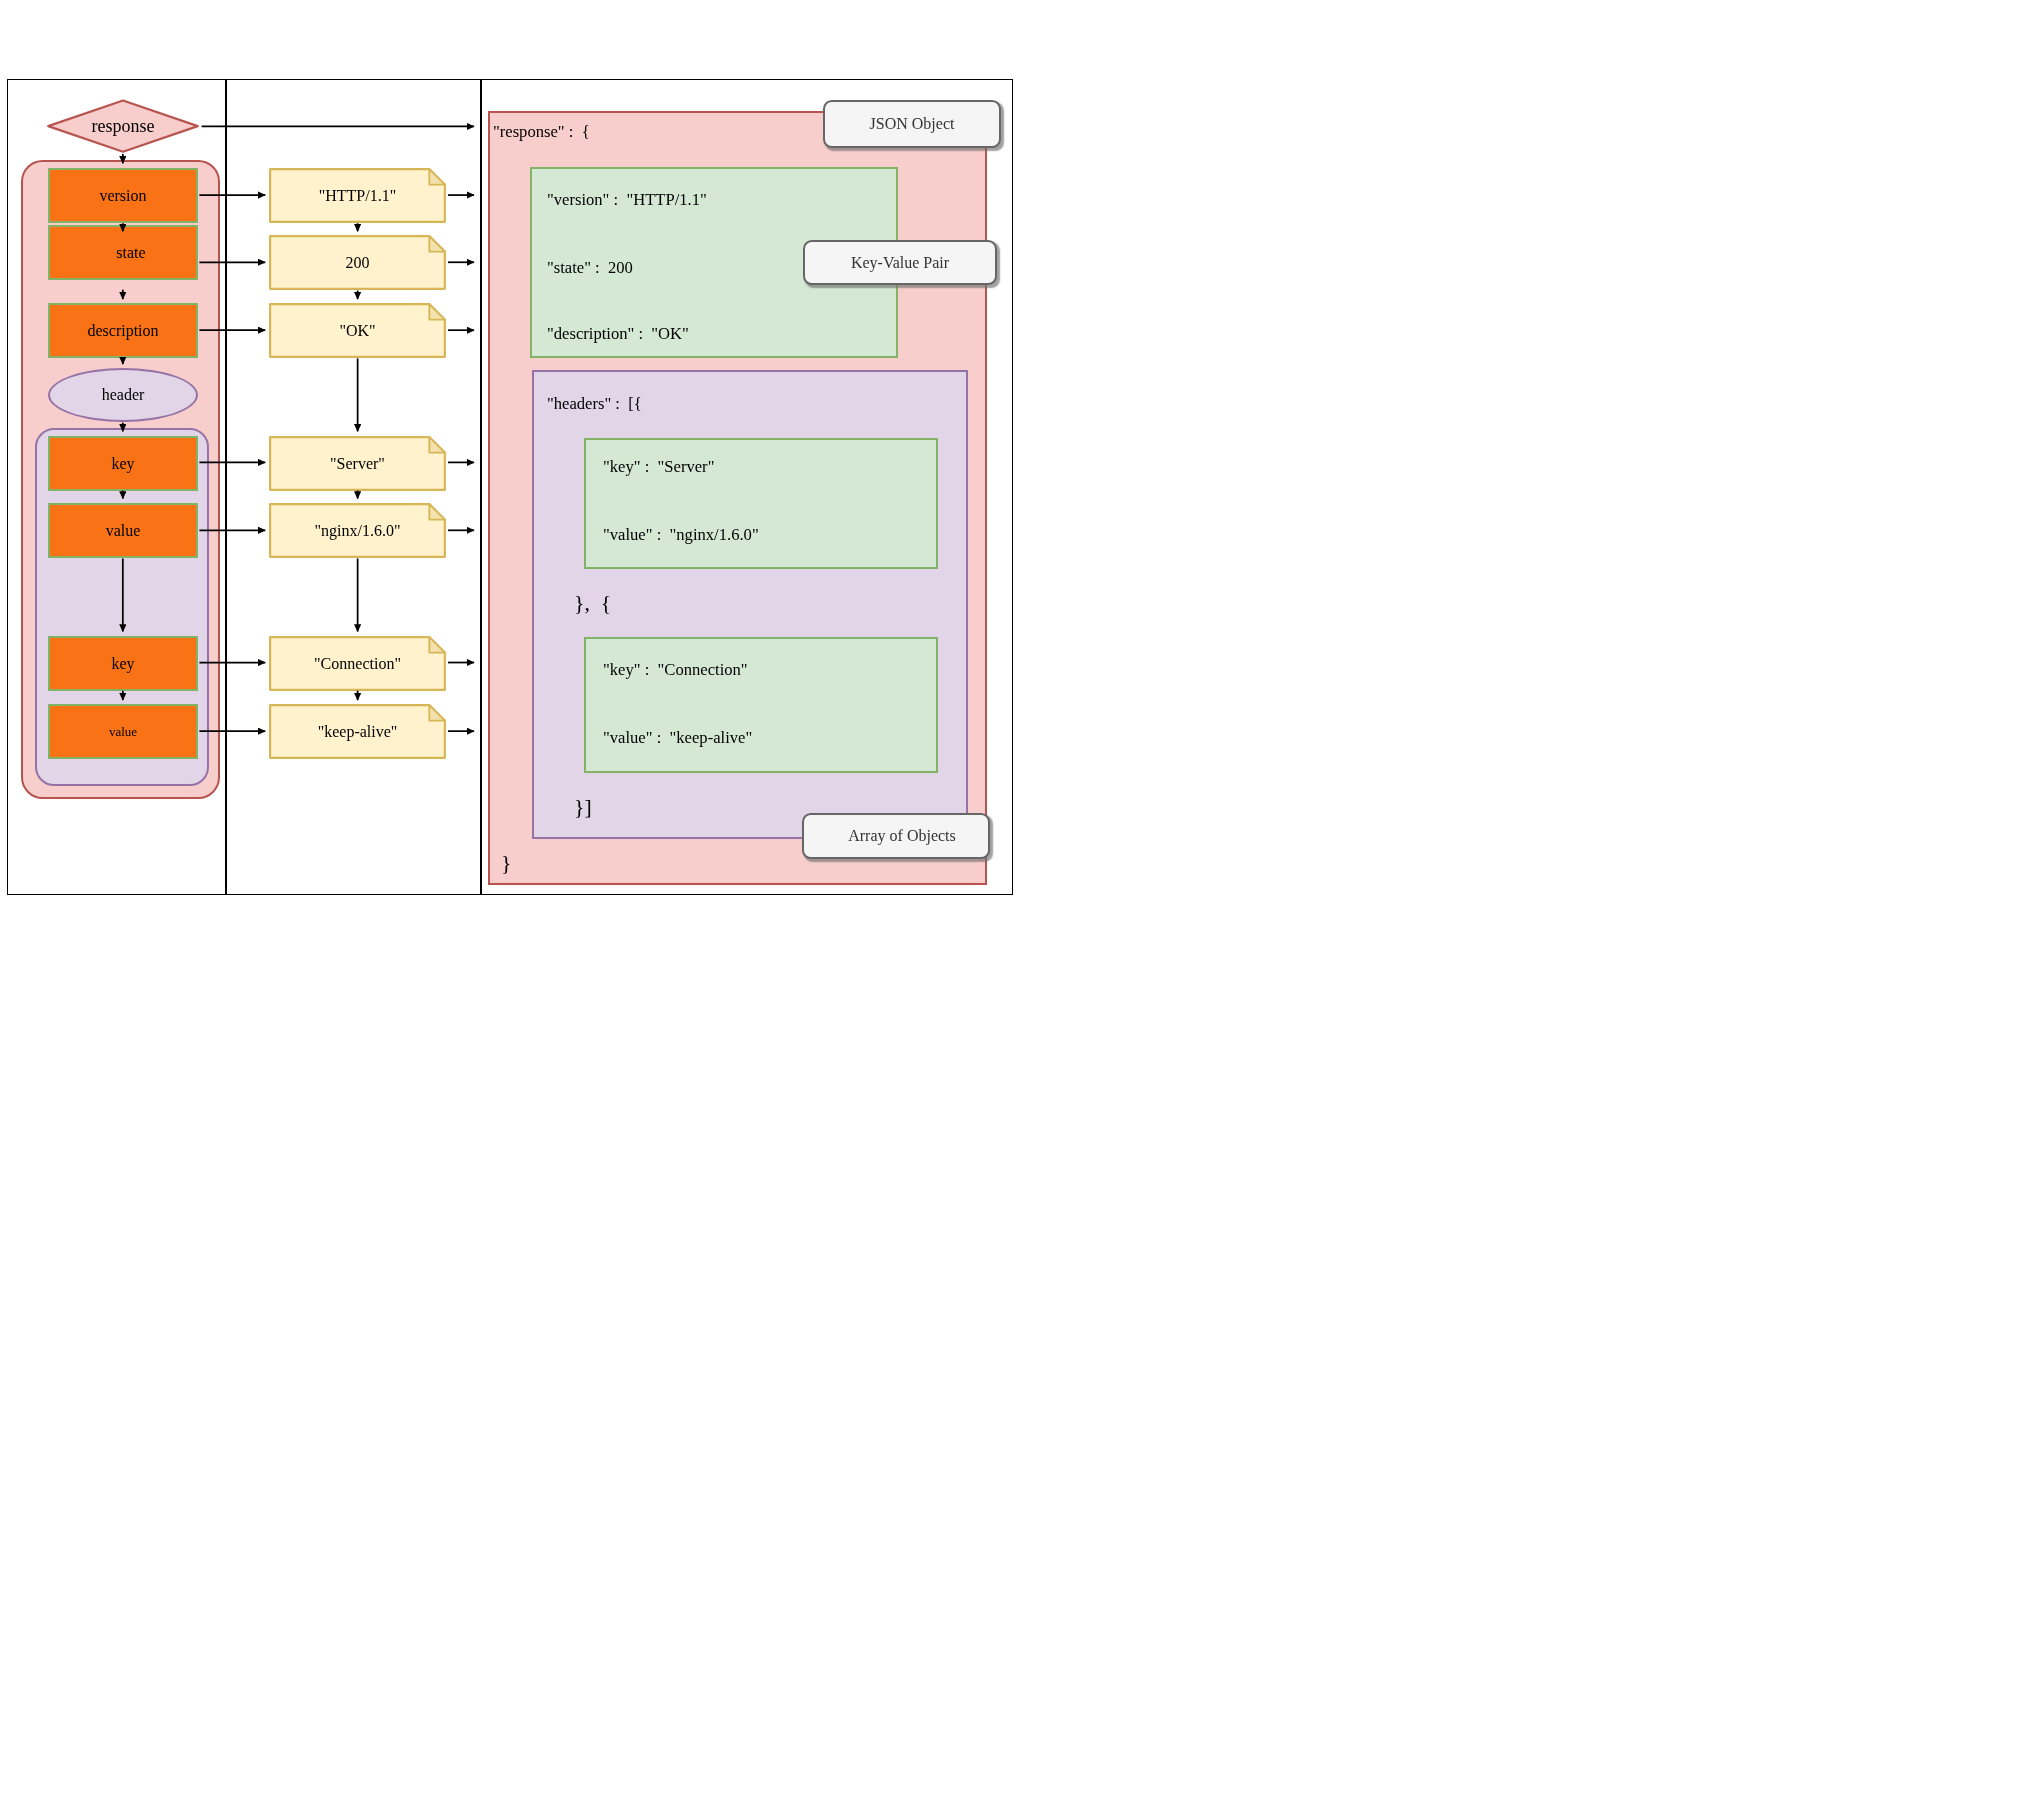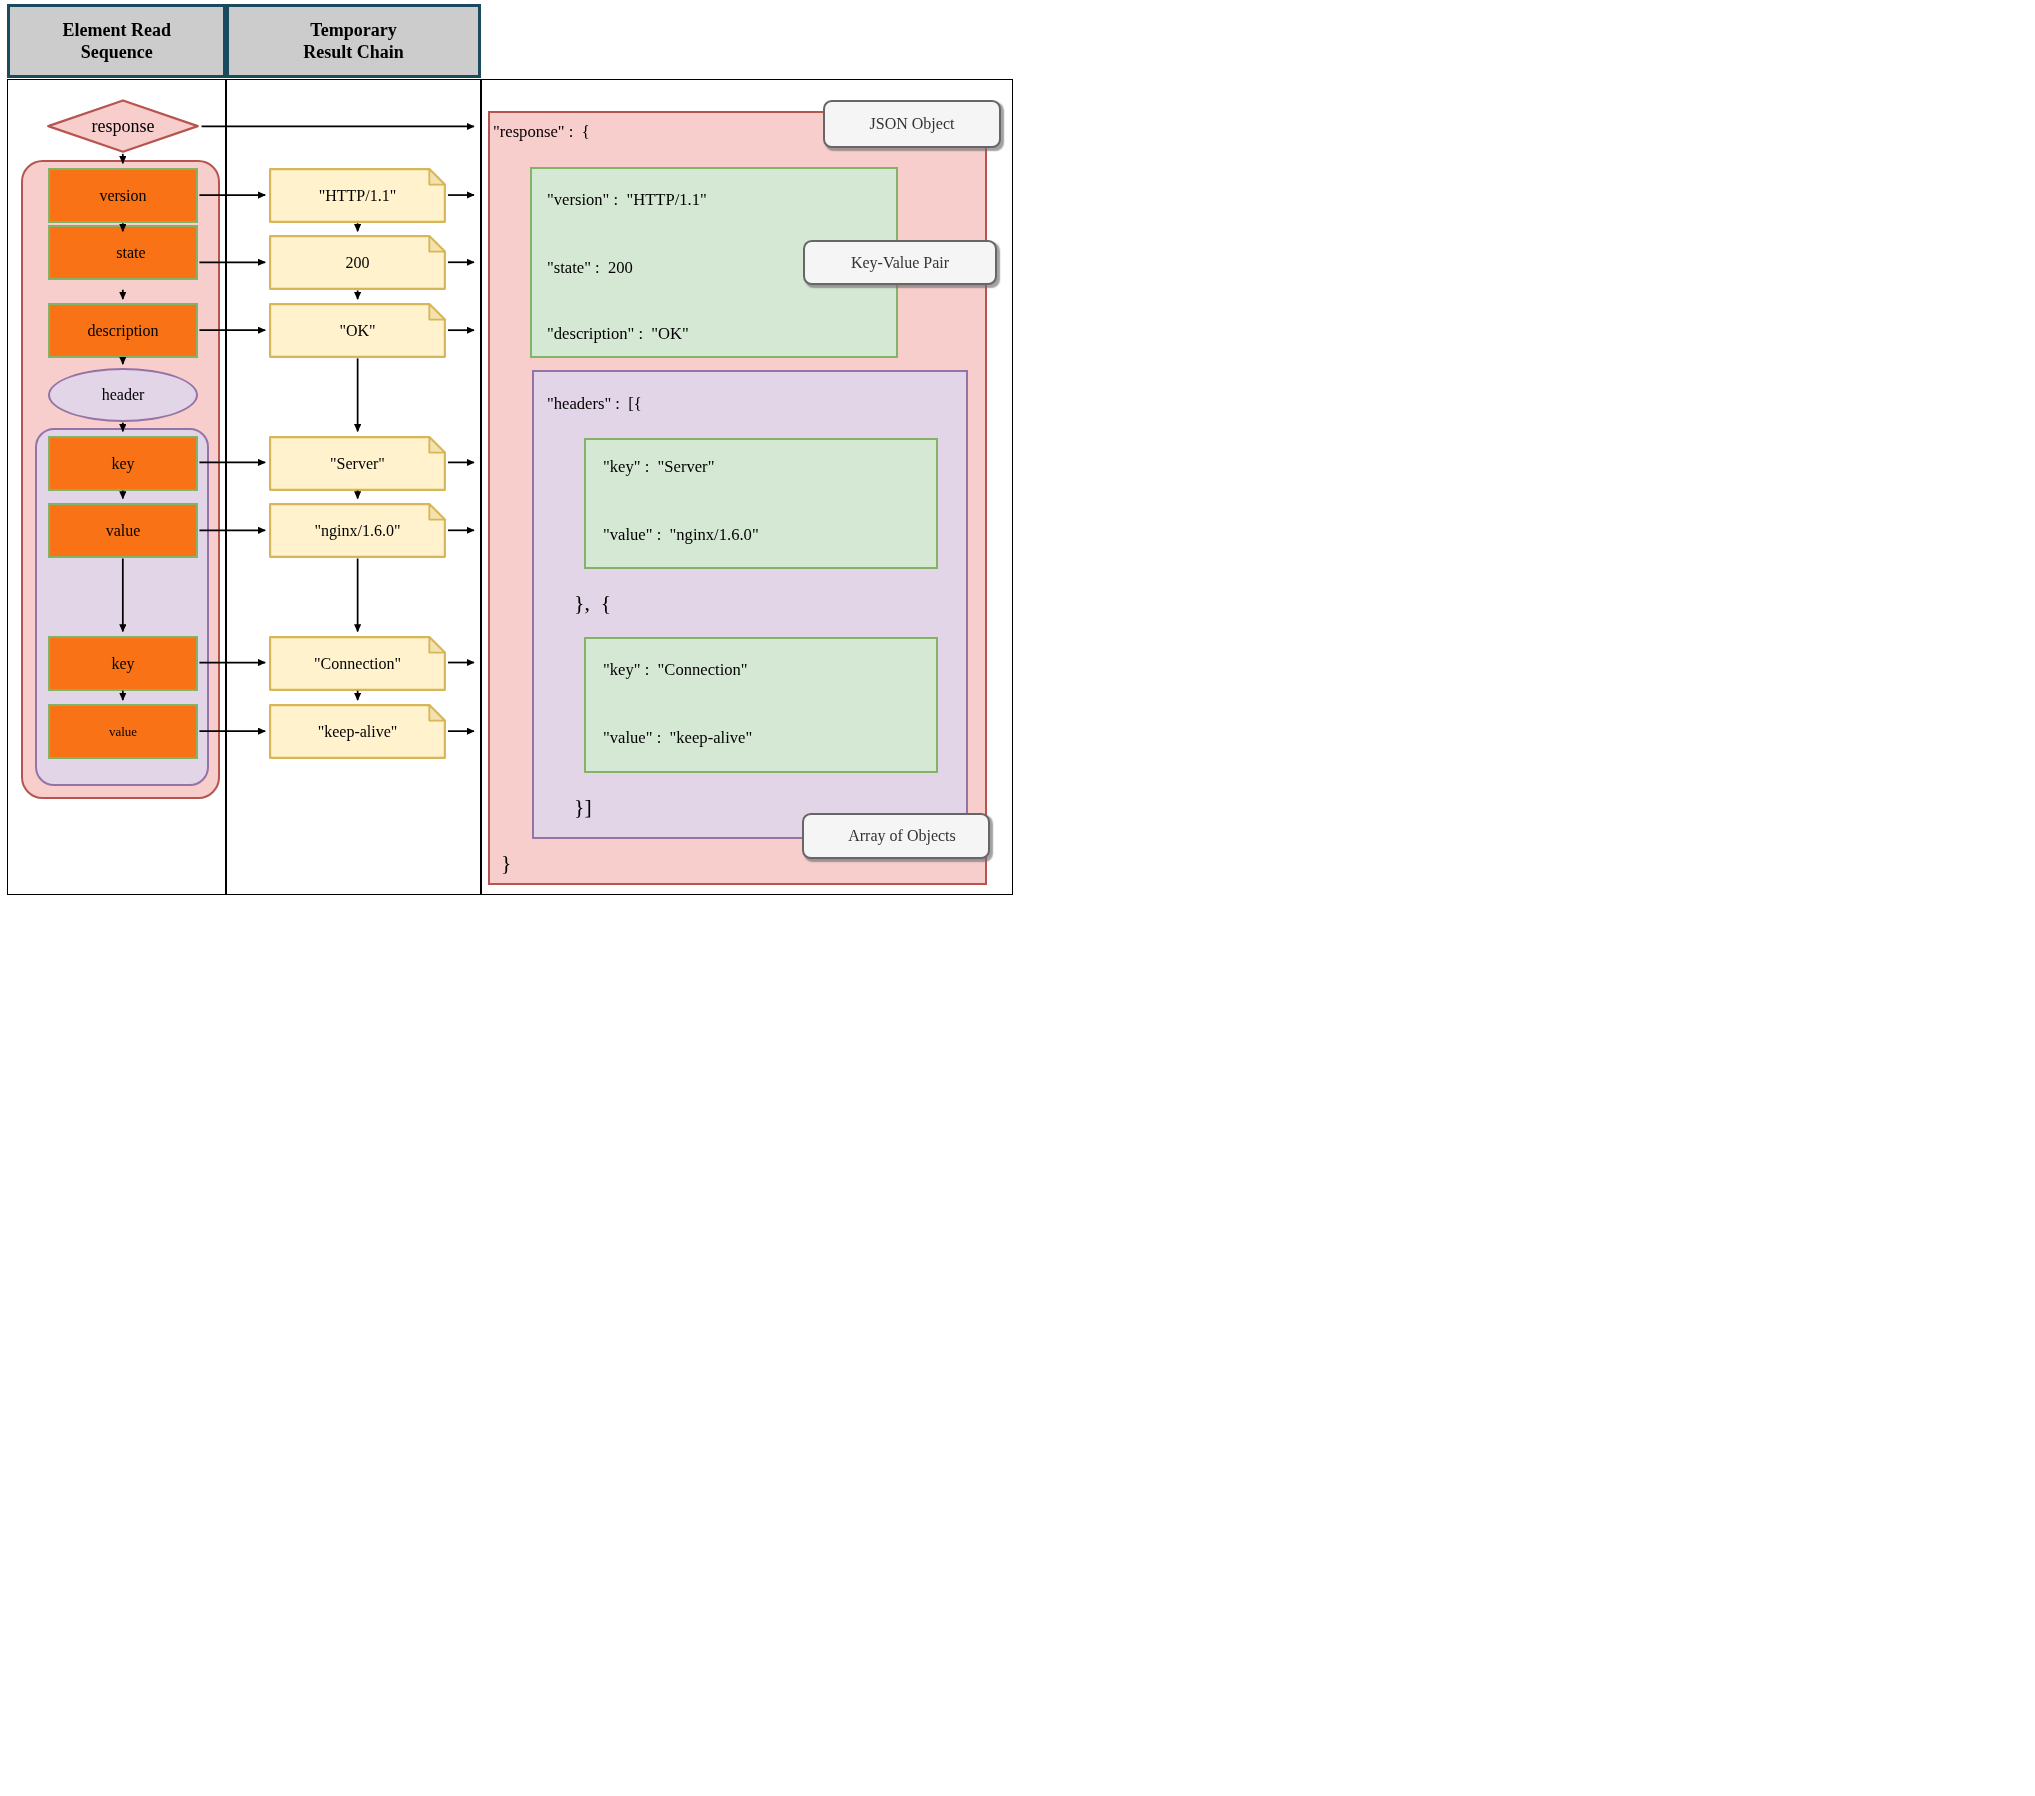--- a/index.html
+++ b/index.html
@@ -66,26 +66,20 @@
 
   
   .overlay{position:absolute;inset:0;z-index:40;pointer-events:none;}
   .overlay line{stroke:#000;stroke-width:2.4;}
 </style>
 </head>
 <body>
 
 <div class="canvas">
 
-  <div class="hcell hc1">
-    <span class="hinner">Element Read Sequence</span>
-  </div>
-  <div class="hcell hc2">
-    <span class="hinner">Temporary Result Chain</span>
-  </div>
 
   <div class="bcell bc1"></div>
   <div class="bcell bc2"></div>
   <div class="bcell bc3"></div>
 
   <div class="container-pink"></div>
   <div class="container-purple"></div>
 
   <div class="diamond">
     <svg viewBox="0 0 213 75">

